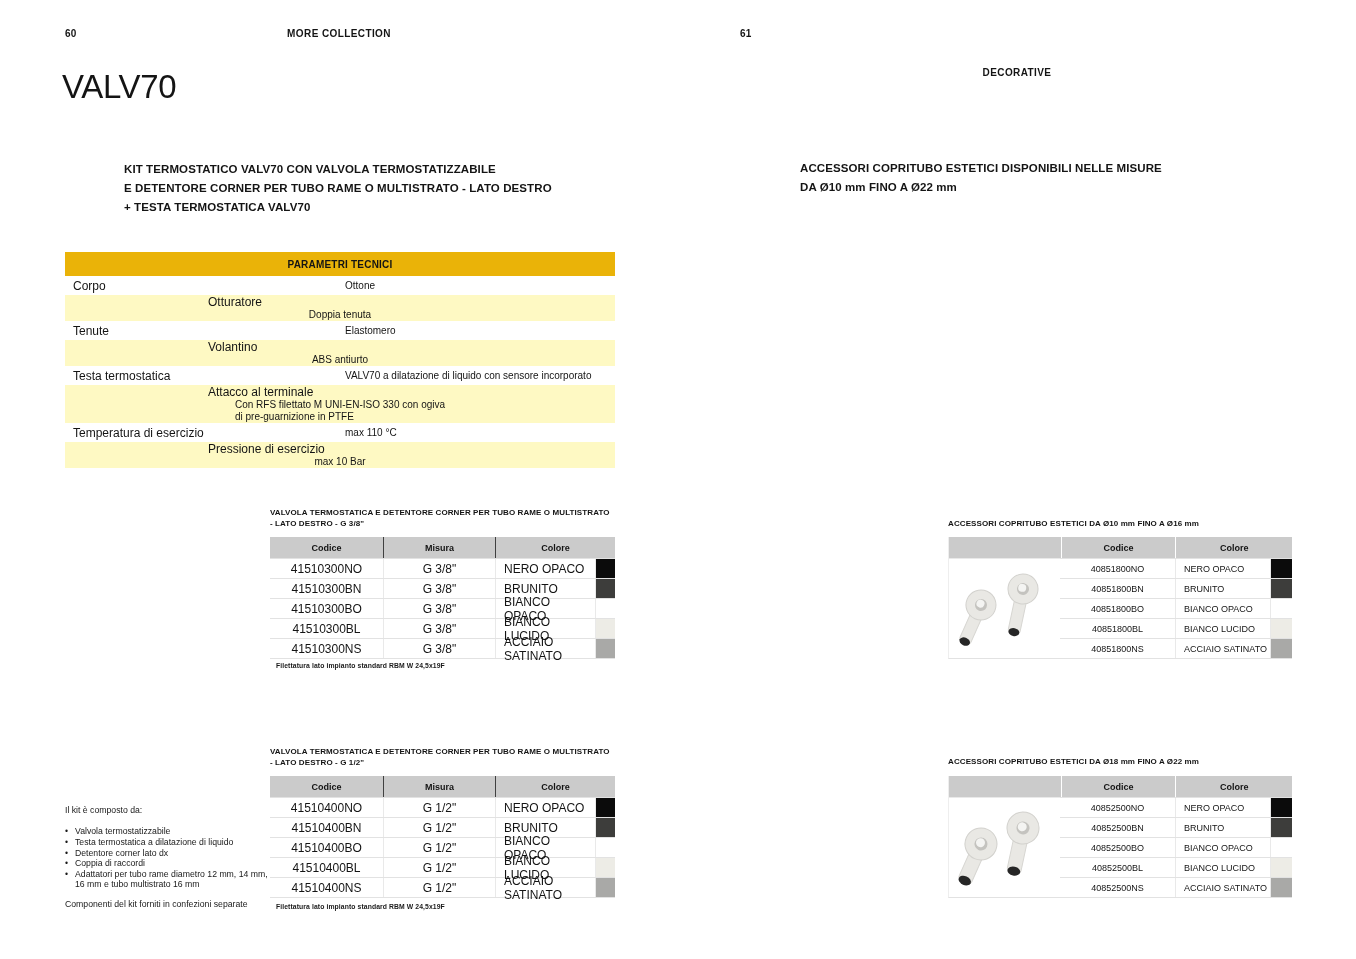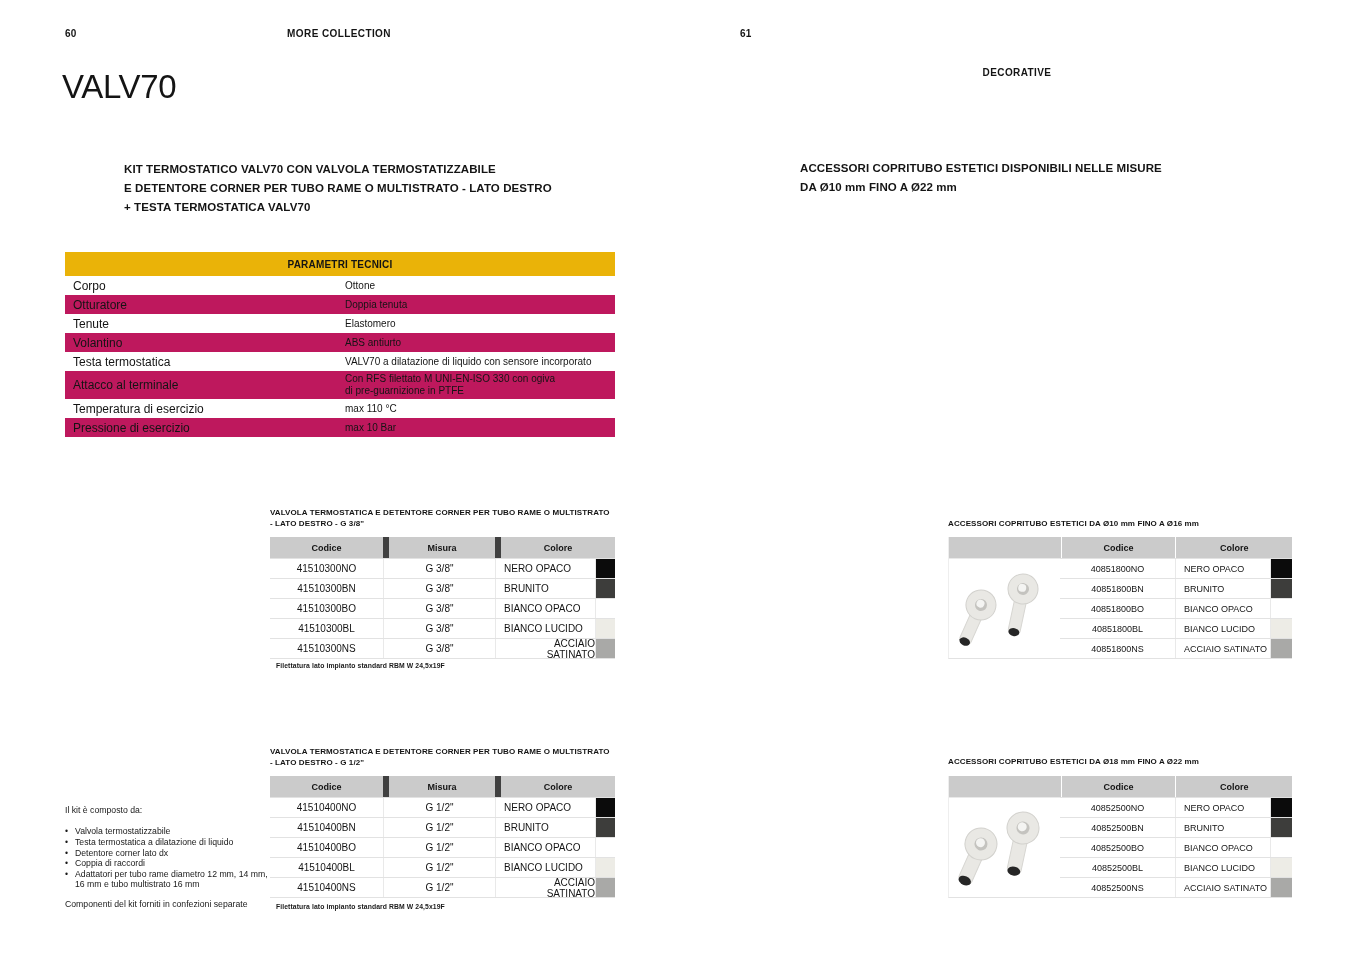--- a/index.html
+++ b/index.html
@@ -17,33 +17,33 @@
 
   .doc-title { font-size:33px; font-weight:normal; letter-spacing:-0.3px; }
 
   .intro { font-size:11.5px; font-weight:bold; line-height:19px; letter-spacing:.1px; white-space:pre-line; }
 
   
   .param-table { left:65px; top:252px; width:550px; }
   .param-head { height:24px; background:#eab308; display:flex; align-items:center; justify-content:center;
                 font-size:10px; font-weight:bold; letter-spacing:.2px; }
   .param-row { display:flex; min-height:19px; align-items:center; }
-  .param-row.alt { background:#be185d; }
+  .param-row.alt { background:#fef9c3;flex-direction:column; }
   .param-row.tall { min-height:28px; }
   .param-label { width:280px; padding-left:8px; font-size:12px; }
   .param-value { flex:1; font-size:10px; line-height:12px; white-space:pre-line; }
 
   
   .ptable-title { font-size:8px; font-weight:bold; line-height:10.5px; letter-spacing:.1px; white-space:pre-line; width:350px; }
   .ptable { width:345px; border-bottom:1px solid #e2e2e2; }
   .ptable .thead { display:flex; height:21px; background:#cbcbcb; }
   .ptable .th { display:flex; align-items:center; justify-content:center; font-size:9px; font-weight:bold; }
-  .ptable .th + .th { border-left:6px solid #404040; }
+  .ptable .th + .th { border-left:1px solid #404040; }
   .row3 { display:flex; height:20px; border-top:1px solid #e2e2e2; align-items:stretch; background:#fff; }
-  .row3 .cell { display:flex; align-items:center; font-size:10px;text-align:right; }
+  .row3 .cell { display:flex; align-items:center; font-size:12px; }
   .row3 .cell + .cell { border-left:1px solid #e9e9e9; }
   .c-codice { width:113px; justify-content:center; }
   .c-misura { width:112px; justify-content:center; }
   .c-colore { width:100px; padding-left:8px; }
   .c-swatch { width:20px; }
   .swatch { width:100%; height:100%; }
   .footnote { font-size:6.8px; font-weight:bold; letter-spacing:.1px; color:#1a1a1a; }
 
   
   .atable { width:344px; border-bottom:1px solid #e2e2e2; border-left:1px solid #eeeeee; }

